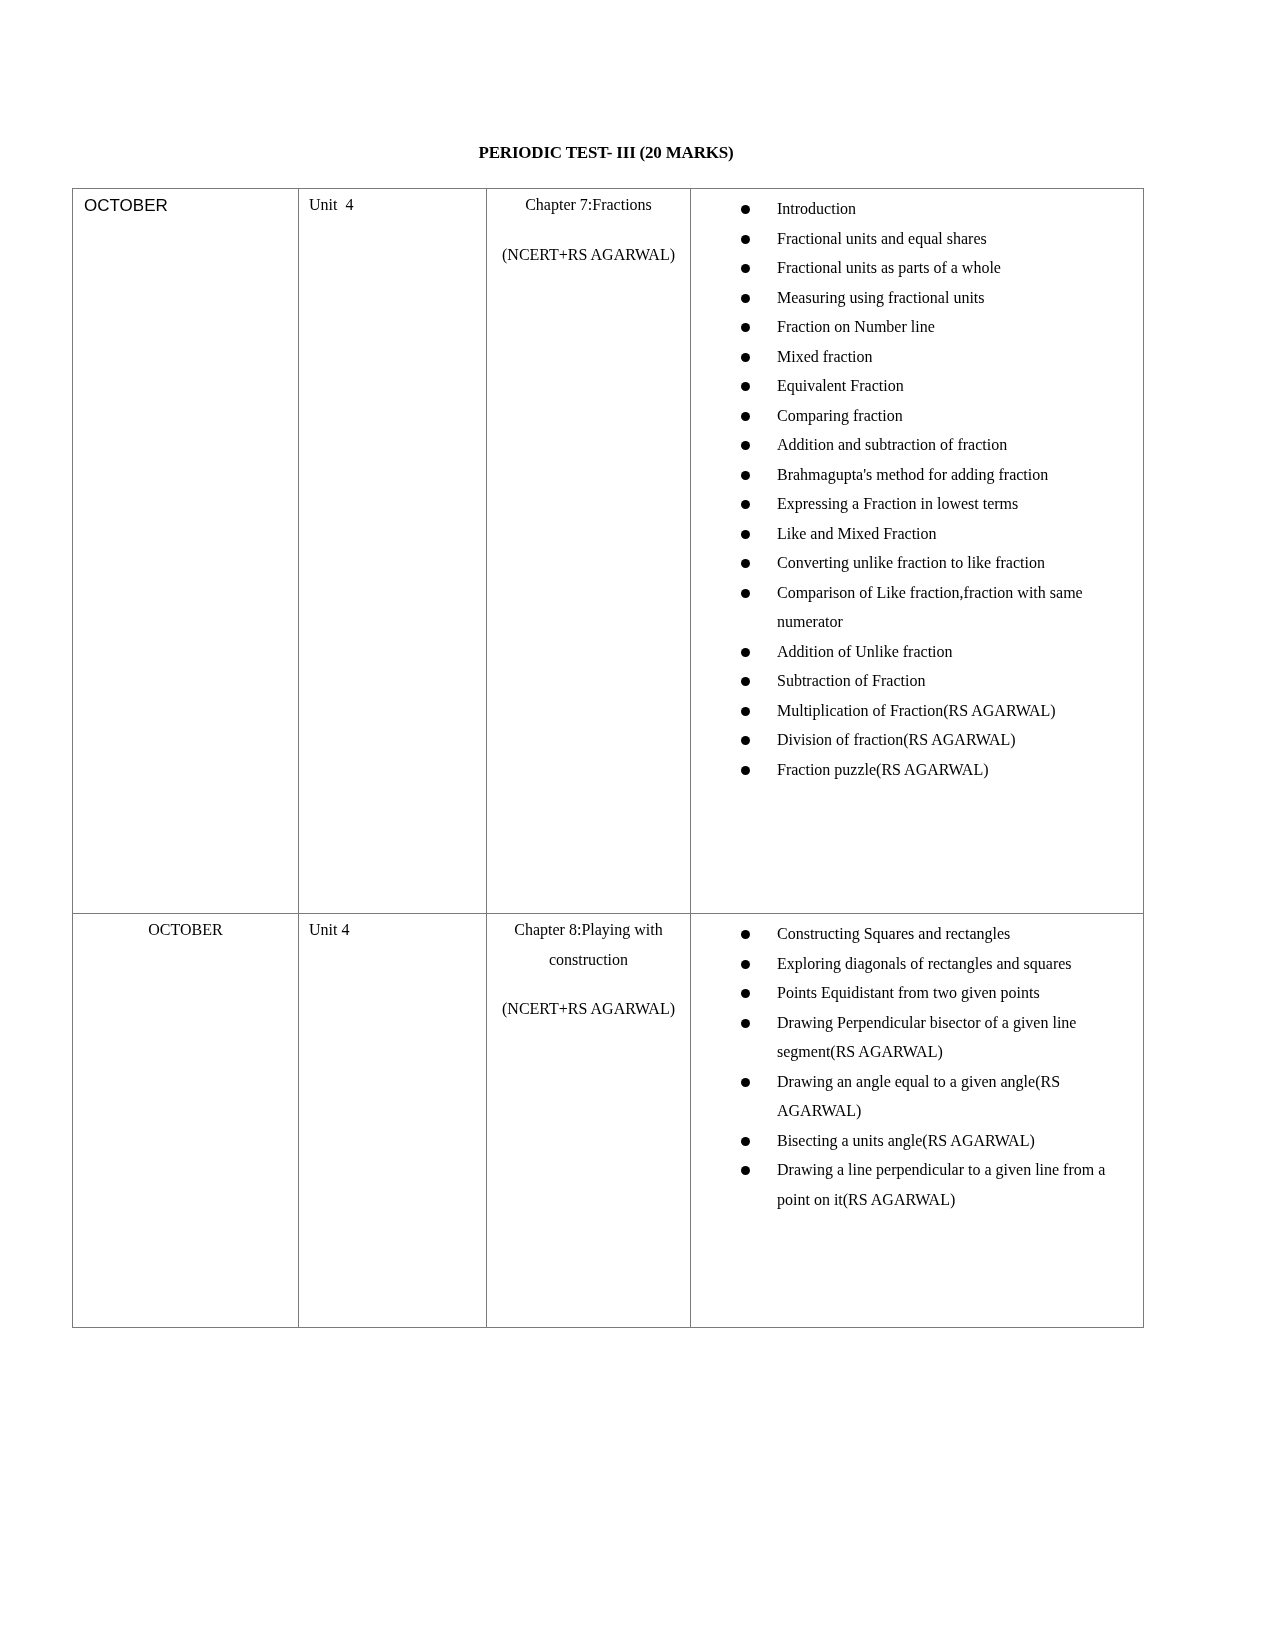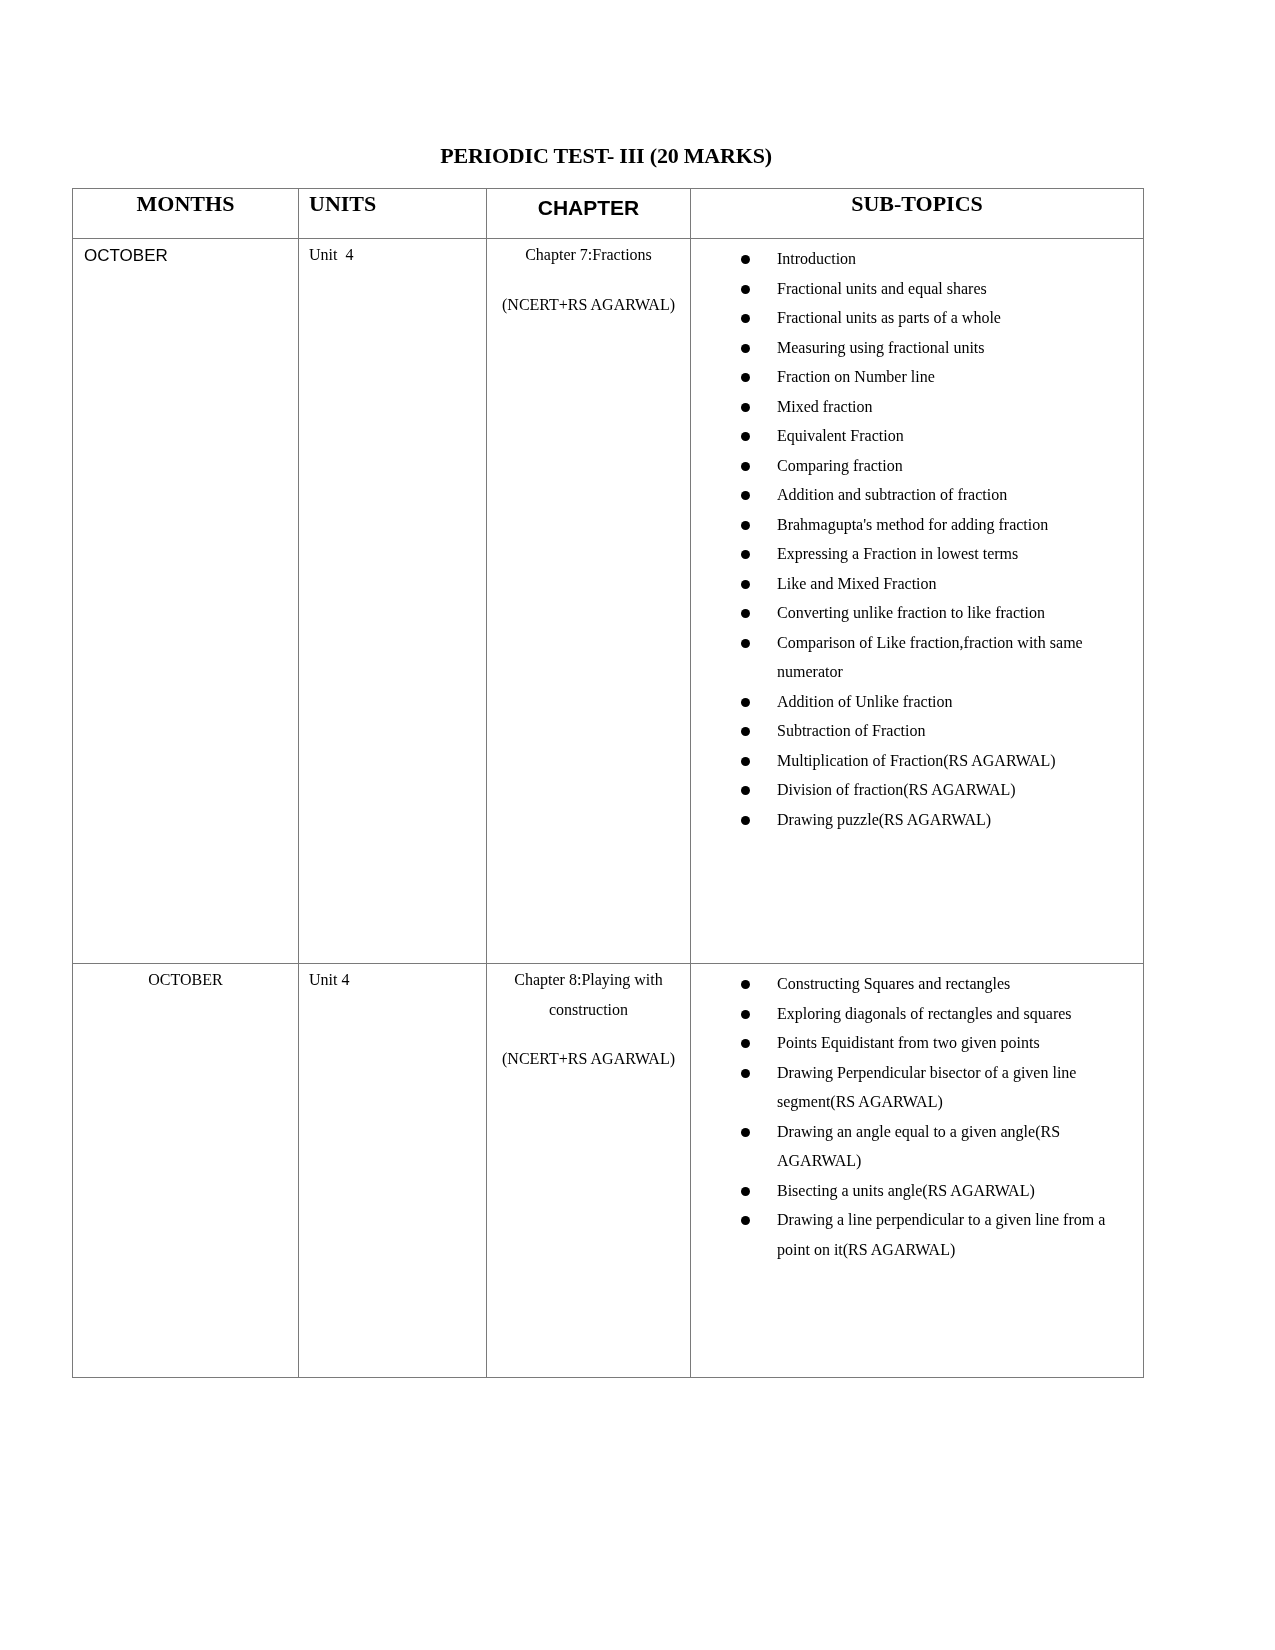--- a/index.html
+++ b/index.html
@@ -1,17 +1,17 @@
 <!DOCTYPE html>
 <html><head>
 <meta charset="utf-8">
 <style>
   html, body { margin: 0; padding: 0; background: #ffffff; }
   body { width: 1275px; height: 1650px; position: relative; font-family: "Liberation Serif", "DejaVu Serif", serif; color: #000; }
-  .title { position: absolute; top: 143px; left: 0; width: 1212px; text-align: center; font-weight: bold; font-size: 22px; letter-spacing: -0.2px; }
+  .title { position: absolute; top: 143px; left: 0; width: 1212px; text-align: center; font-weight: bold; font-size: 17px; letter-spacing: -0.2px; }
   table.plan { position: absolute; top: 188px; left: 72px; width: 1071px; border-collapse: collapse; table-layout: fixed; }
   table.plan td, table.plan th { border: 1.5px solid #7a7a7a; vertical-align: top; padding: 0; }
   table.plan tr.head { height: 50px; }
   th { font-weight: bold; font-size: 22px; padding-top: 0px !important; }
   th.months { text-align: center; }
   th.units { text-align: left; padding-left: 10px !important; }
   th.chapter { text-align: center; font-family: "Liberation Sans", "DejaVu Sans", sans-serif; font-size: 21px; padding-top: 4px !important; }
   th.subtopics { text-align: center; }
   th span { display: block; line-height: 30px; }
   td { font-size: 16px; line-height: 29.5px; }
@@ -31,34 +31,20 @@
 <div class="title">PERIODIC TEST- III (20 MARKS)</div>
 
 <table class="plan">
   <colgroup>
     <col style="width:226px">
     <col style="width:188px">
     <col style="width:204px">
     <col style="width:453px">
   </colgroup>
   <tbody>
-      <tr class="head">
-    <th class="months">
-          <span>MONTHS</span>
-        </th>
-    <th class="units">
-          <span>UNITS</span>
-        </th>
-    <th class="chapter">
-          <span>CHAPTER</span>
-        </th>
-    <th class="subtopics">
-          <span>SUB-TOPICS</span>
-        </th>
-  </tr>
 
   <tr style="height:725px">
     <td class="month-sans">OCTOBER</td>
     <td class="unit" style="white-space:pre">Unit  4</td>
     <td class="chapter-cell">
       <span class="chap-title">Chapter 7:Fractions</span>
       <span class="chap-source">(NCERT+RS AGARWAL)</span>
     </td>
     <td>
       <ul class="topics">
@@ -73,21 +59,21 @@
             <li><span class="bullet"></span><span>Addition and subtraction of fraction</span></li>
             <li><span class="bullet"></span><span>Brahmagupta's method for adding fraction</span></li>
             <li><span class="bullet"></span><span>Expressing a Fraction in lowest terms</span></li>
             <li><span class="bullet"></span><span>Like and Mixed Fraction</span></li>
             <li><span class="bullet"></span><span>Converting unlike fraction to like fraction</span></li>
             <li><span class="bullet"></span><span>Comparison of Like fraction,fraction with same numerator</span></li>
             <li><span class="bullet"></span><span>Addition of Unlike fraction</span></li>
             <li><span class="bullet"></span><span>Subtraction of Fraction</span></li>
             <li><span class="bullet"></span><span>Multiplication of Fraction(RS AGARWAL)</span></li>
             <li><span class="bullet"></span><span>Division of fraction(RS AGARWAL)</span></li>
-            <li><span class="bullet"></span><span>Drawing puzzle(RS AGARWAL)</span></li>
+            <li><span class="bullet"></span><span>Fraction puzzle(RS AGARWAL)</span></li>
           </ul>
     </td>
   </tr>
 
   <tr style="height:414px">
     <td class="month-serif">OCTOBER</td>
     <td class="unit">Unit 4</td>
     <td class="chapter-cell">
       <span class="chap-title">Chapter 8:Playing with construction</span>
       <span class="chap-source">(NCERT+RS AGARWAL)</span>

